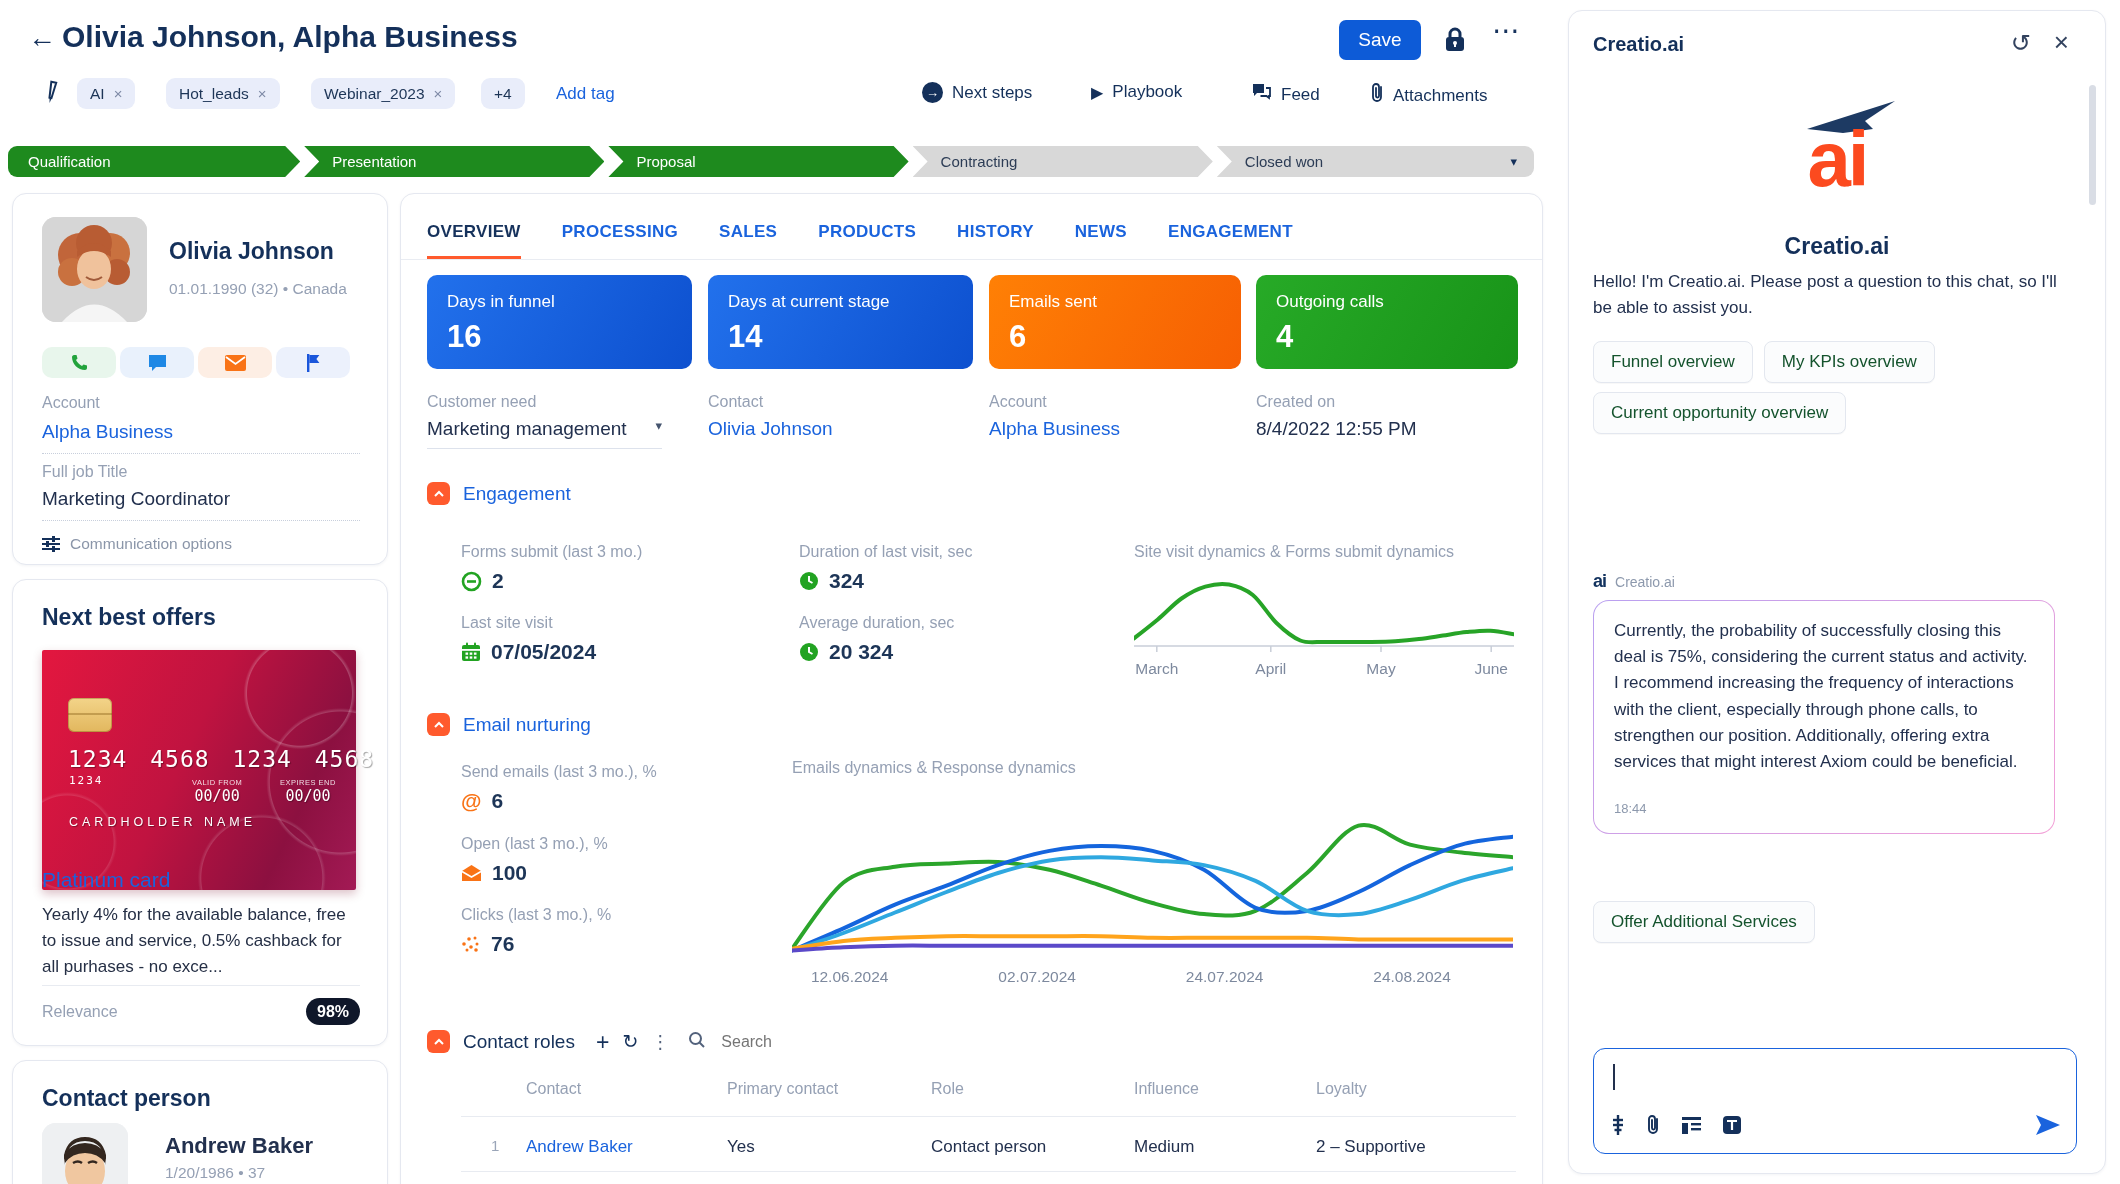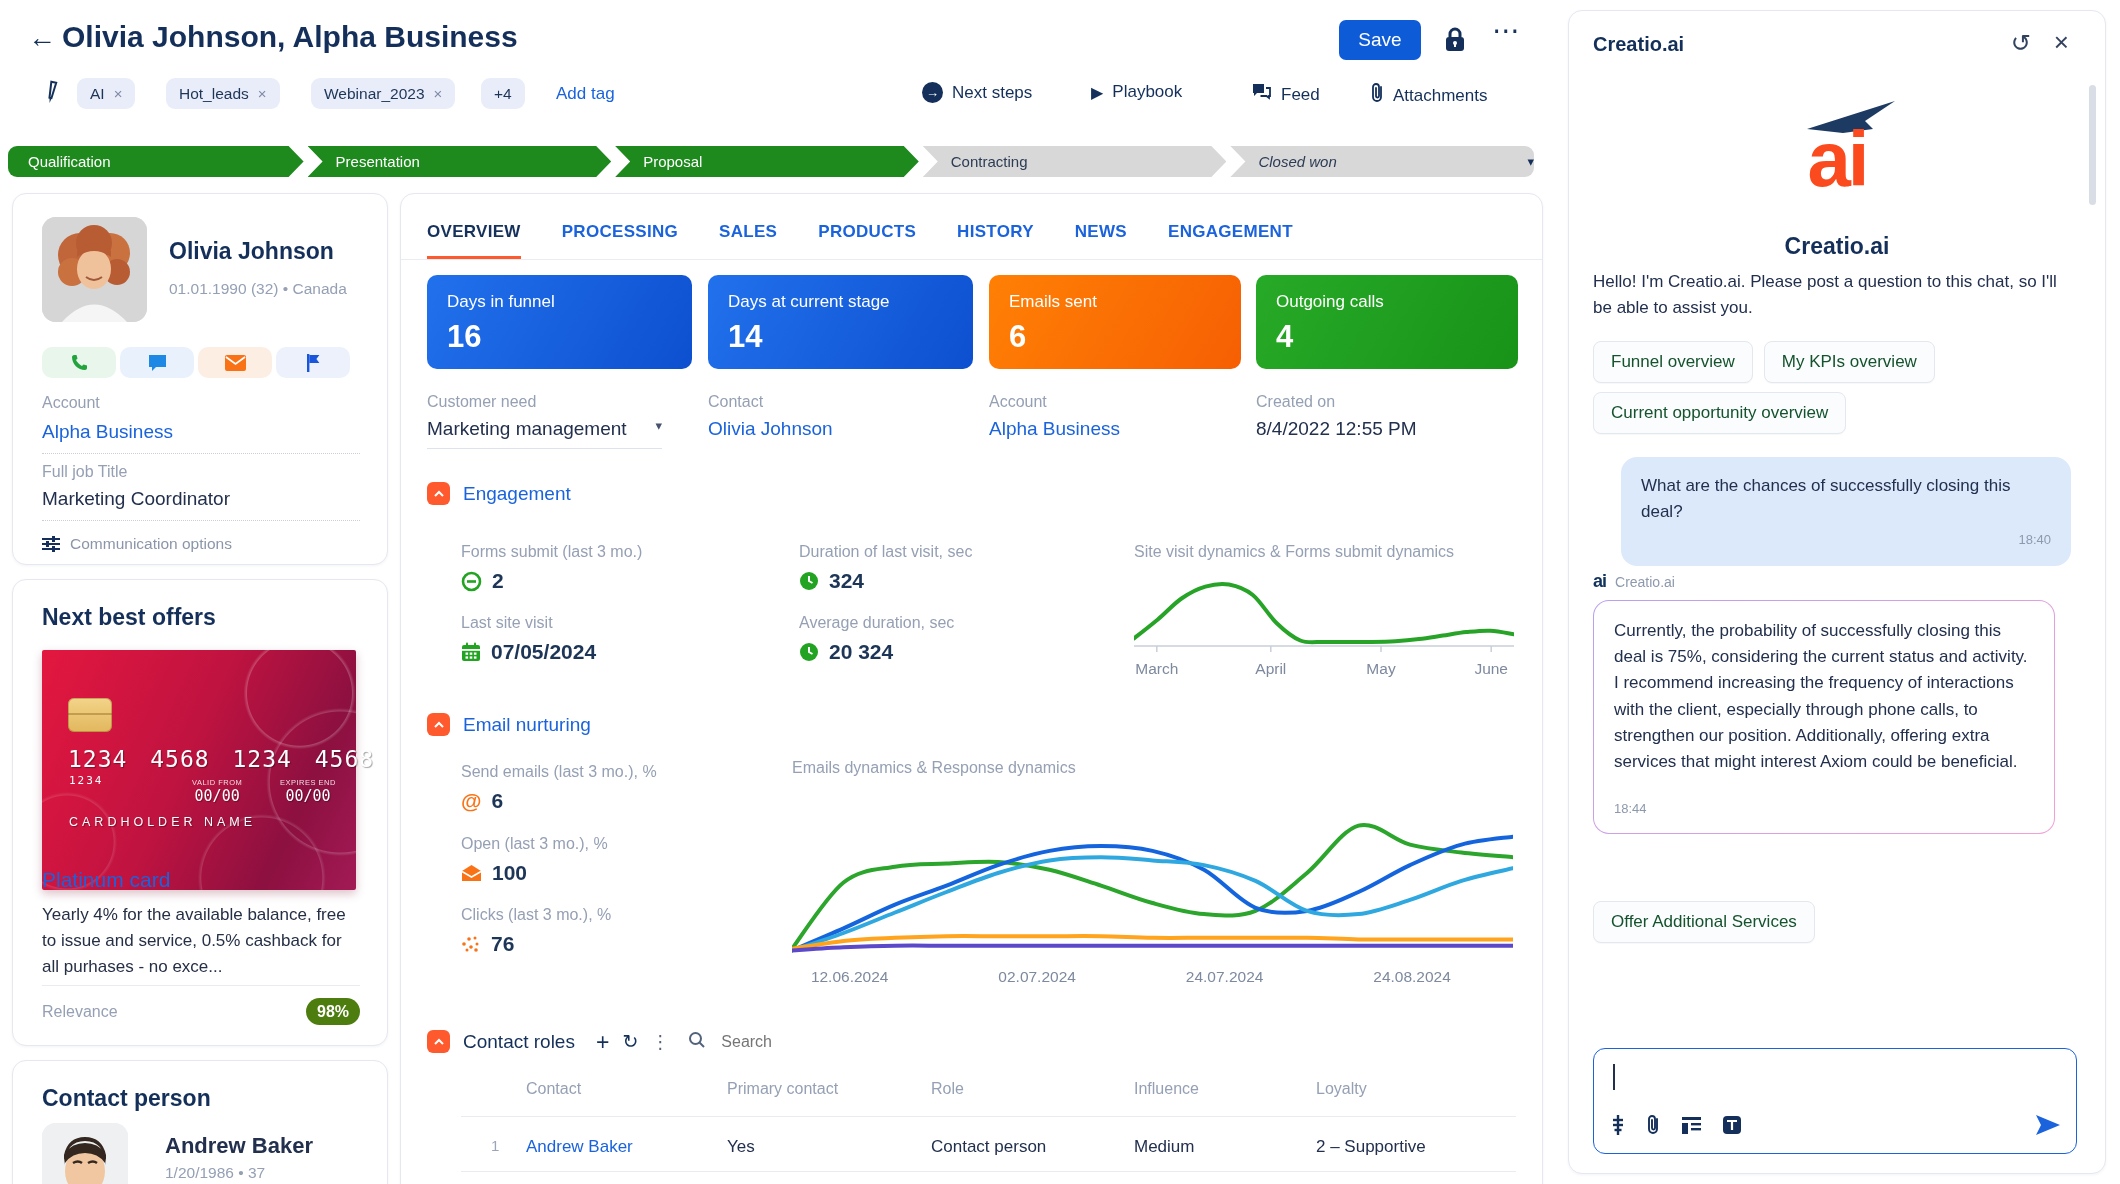--- a/index.html
+++ b/index.html
@@ -19,21 +19,21 @@
   .pill .x{margin-left:9px;color:#7e8aa6;font-size:15px;}
   .qa{display:inline-flex;align-items:center;gap:9px;font-size:17px;color:#14305a;font-weight:500;}
   .qa-circle{width:21px;height:21px;border-radius:50%;background:#14305a;color:#fff;font-size:13px;display:inline-flex;align-items:center;justify-content:center;}
   
   .funnel{position:absolute;left:8px;top:146px;width:1526px;height:31px;display:flex;gap:4px;border-radius:9px;overflow:hidden;}
   .stage{flex:1;display:flex;align-items:center;padding-left:28px;font-size:15px;box-sizing:border-box;}
   .stage.done{background:#1e8a1e;color:#fff;}
   .stage.pending{background:#d8d8d8;color:#2c3c55;}
   .chev-first{clip-path:polygon(0 0,calc(100% - 15px) 0,100% 50%,calc(100% - 15px) 100%,0 100%);padding-left:20px;}
   .chev-mid{clip-path:polygon(0 0,calc(100% - 15px) 0,100% 50%,calc(100% - 15px) 100%,0 100%,15px 50%);}
-  .chev-last{clip-path:polygon(0 0,100% 0,100% 100%,0 100%,15px 50%);justify-content:space-between;padding-right:0;font-style:italic;}
+  .chev-last{clip-path:polygon(0 0,100% 0,100% 100%,0 100%,15px 50%);justify-content:space-between;padding-right:17px;}
   
   .avatar{border-radius:14px;overflow:hidden;background:#d9d9d9;}
   .act-btn{position:absolute;top:153px;width:74px;height:31px;border-radius:10px;display:flex;align-items:center;justify-content:center;}
   .sec-head{position:absolute;display:flex;align-items:center;gap:13px;}
   .sec-icon{width:23px;height:23px;border-radius:6px;background:#ff5a2d;display:flex;align-items:center;justify-content:center;}
   .sec-title{font-size:19px;color:#1a63dd;font-weight:500;}
   .stat-label{position:absolute;font-size:16px;color:#95a0b4;}
   .stat-val{position:absolute;display:flex;align-items:center;gap:10px;font-size:21px;font-weight:600;color:#1d3557;}
   
   .tabbar{position:absolute;left:0;top:16px;width:100%;display:flex;gap:41px;padding-left:26px;border-bottom:1px solid #e9ecf2;box-sizing:border-box;}
@@ -66,21 +66,21 @@
     box-shadow:0 4px 10px rgba(120,10,40,.25);}
   .chip{position:absolute;left:26px;top:48px;width:44px;height:34px;border-radius:6px;
     background:linear-gradient(180deg,#f3d489 0%,#e2b75e 100%);
     box-shadow:inset 0 0 0 1px rgba(120,80,10,.35);}
   .chip:after{content:"";position:absolute;left:0;right:0;top:15px;height:2px;background:rgba(120,80,10,.35);}
   .ccnum{position:absolute;left:26px;top:96px;font-family:"DejaVu Sans Mono",monospace;font-size:23px;letter-spacing:1px;text-shadow:1px 1px 1px rgba(0,0,0,.35);white-space:nowrap;}
   .ccsub{position:absolute;left:27px;top:124px;font-family:"DejaVu Sans Mono",monospace;font-size:11px;letter-spacing:2px;}
   .cclbl{font-size:7.5px;letter-spacing:.5px;opacity:.85;}
   .ccdate{font-family:"DejaVu Sans Mono",monospace;font-size:15px;text-shadow:1px 1px 1px rgba(0,0,0,.3);}
   .ccholder{position:absolute;left:27px;top:165px;font-size:12.5px;letter-spacing:4px;text-shadow:1px 1px 1px rgba(0,0,0,.35);}
-  .badge{position:absolute;background:#4d7c0f;color:#fff;font-size:16px;font-weight:700;border-radius:14px;width:54px;height:27px;display:flex;align-items:center;justify-content:center;}
+  .badge{position:absolute;background:#0f172a;color:#fff;font-size:16px;font-weight:700;border-radius:14px;width:54px;height:27px;display:flex;align-items:center;justify-content:center;}
   
   .chip-btn{display:inline-flex;align-items:center;padding:10px 17px;font-size:17px;color:#14532d;background:#fbfcfd;border:1px solid #e3e7ef;border-radius:8px;box-shadow:0 1px 1px rgba(0,0,0,.03);white-space:nowrap;}
   .user-bubble{position:absolute;right:34px;top:446px;width:450px;background:#dce9fb;border-radius:16px;padding:16px 20px;box-sizing:border-box;font-size:17px;line-height:1.55;color:#22304e;}
   .ai-bubble{position:absolute;left:24px;top:589px;width:462px;border-radius:16px;padding:17px 20px 14px 20px;box-sizing:border-box;font-size:17px;line-height:1.54;color:#22304e;
     border:1.5px solid transparent;
     background:linear-gradient(#fff,#fff) padding-box,linear-gradient(135deg,#b9a0f0,#f3a0d7) border-box;}
   .time{font-size:13px;color:#8d99ad;}
   .chat-input{position:absolute;left:24px;top:1037px;width:484px;height:106px;border:1.7px solid #1a63dd;border-radius:12px;box-sizing:border-box;}
   .caret{position:absolute;left:19px;top:15px;width:2px;height:26px;background:#22304e;}
   .scrollthumb{position:absolute;width:7px;border-radius:4px;background:#d9dde5;}
@@ -469,24 +469,20 @@
   <div class="abs" style="left:24px;top:258px;width:484px;font-size:17px;line-height:1.55;color:#22304e;">Hello! I'm Creatio.ai. Please post a question to this chat, so I'll be able to assist you.</div>
 
   <div class="abs" style="left:24px;top:330px;display:flex;gap:11px;">
     <span class="chip-btn">Funnel overview</span>
     <span class="chip-btn">My KPIs overview</span>
   </div>
   <div class="abs" style="left:24px;top:381px;">
     <span class="chip-btn">Current opportunity overview</span>
   </div>
 
-  <div class="user-bubble">
-    <span>What are the chances of successfully closing this deal?</span>
-    <div class="time" style="text-align:right;margin-top:4px;">18:40</div>
-  </div>
 
   <div class="abs" style="left:24px;top:560px;display:flex;align-items:center;gap:9px;">
     <span class="ai-logo-sm">ai</span>
     <span style="font-size:14px;color:#8d99ad;">Creatio.ai</span>
   </div>
   <div class="ai-bubble">
     <span>Currently, the probability of successfully closing this deal is 75%, considering the current status and activity. I recommend increasing the frequency of interactions with the client, especially through phone calls, to strengthen our position. Additionally, offering extra services that might interest Axiom could be beneficial.</span>
     <div class="time" style="margin-top:24px;">18:44</div>
   </div>
 

